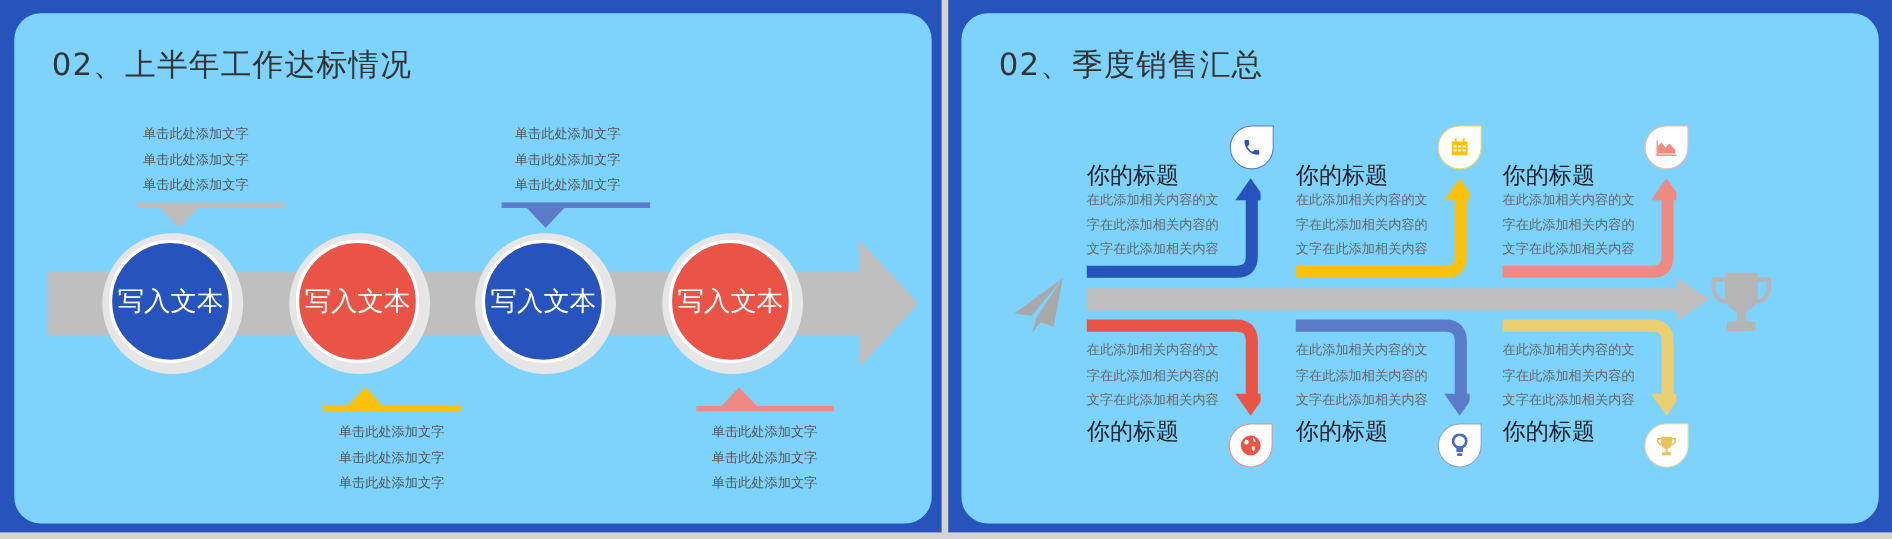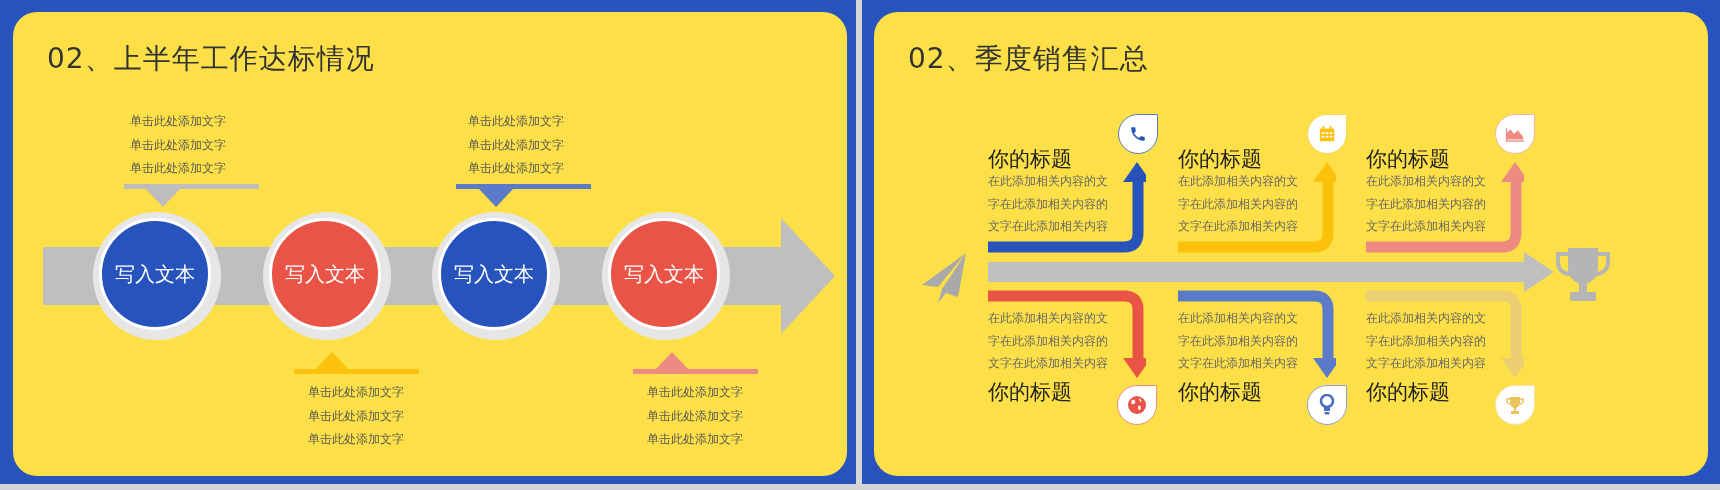--- a/index.html
+++ b/index.html
@@ -1,27 +1,27 @@
 <!DOCTYPE html>
 <html><head>
 <meta charset="utf-8">
 <style>
   html,body{margin:0;padding:0;}
   body{width:1720px;height:490px;position:relative;overflow:hidden;background:#d4d4d4;font-family:"DejaVu Sans","Liberation Sans",sans-serif;}
   .frame{position:absolute;top:0;height:484px;background:#2753bd;}
   .frame.left{left:0;width:856px;}
   .frame.right{left:862px;width:858px;padding-left:16px;}
-  .card{position:absolute;top:12px;background:#fde047;border-radius:24px;height:464px;}
+  .card{position:absolute;top:12px;background:#7dd3fc;border-radius:24px;height:464px;}
   .frame.left .card{left:13px;width:834px;}
   .frame.right .card{left:12px;width:834px;}
   .title{position:absolute;top:28px;left:34px;font-size:28px;color:#333;letter-spacing:1px;}
   .abs{position:absolute;}
   .small{font-size:12px;color:#555;line-height:23.5px;text-align:center;}
   .circle-ring{position:absolute;width:128px;height:128px;border-radius:50%;background:#e6e6e6;}
-  .circle{position:absolute;left:6px;top:6px;width:112px;height:112px;border-radius:50%;border:3px solid #fff;box-sizing:border-box;display:flex;align-items:center;justify-content:center;color:#fff;font-size:20px;}
+  .circle{position:absolute;left:6px;top:6px;width:112px;height:112px;border-radius:50%;border:3px solid #fff;box-sizing:border-box;display:flex;align-items:center;justify-content:center;color:#fff;font-size:24px;}
   .ptr-bar{position:absolute;height:5px;}
   .ptr-tri{position:absolute;width:0;height:0;}
   .r-title{position:absolute;font-size:21px;color:#222;}
   .r-body{position:absolute;font-size:12px;color:#666;line-height:22.5px;width:132px;}
   .drop{position:absolute;width:40px;height:40px;border:1.5px solid;border-radius:50% 0 50% 50%;box-sizing:border-box;display:flex;align-items:center;justify-content:center;background:#fff;}
 </style>
 </head>
 <body>
 
 <div class="frame left">

